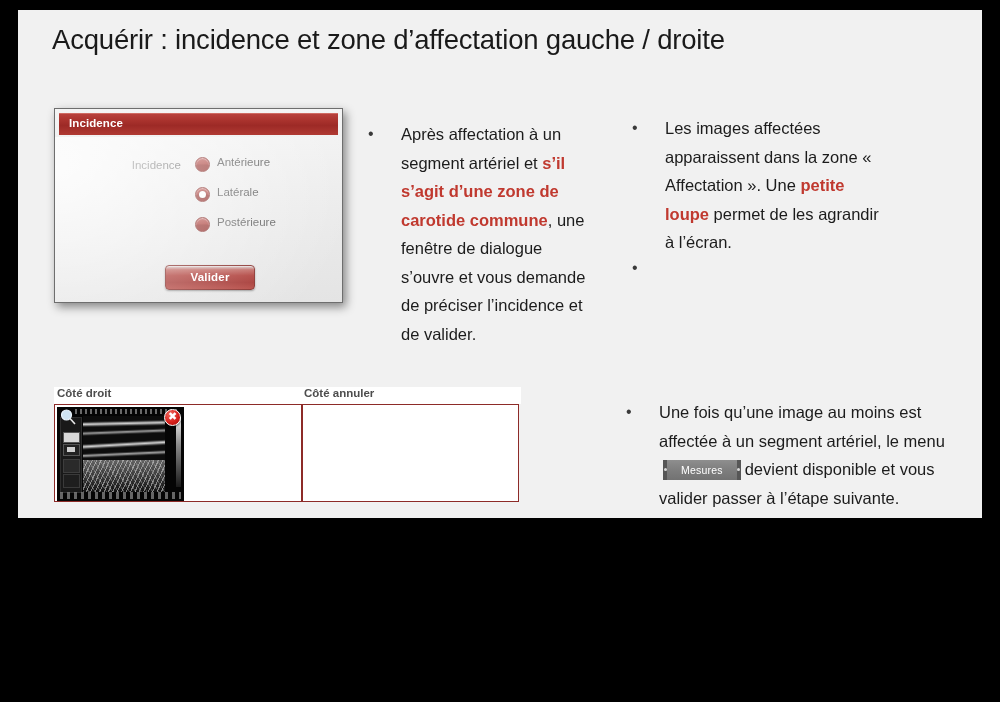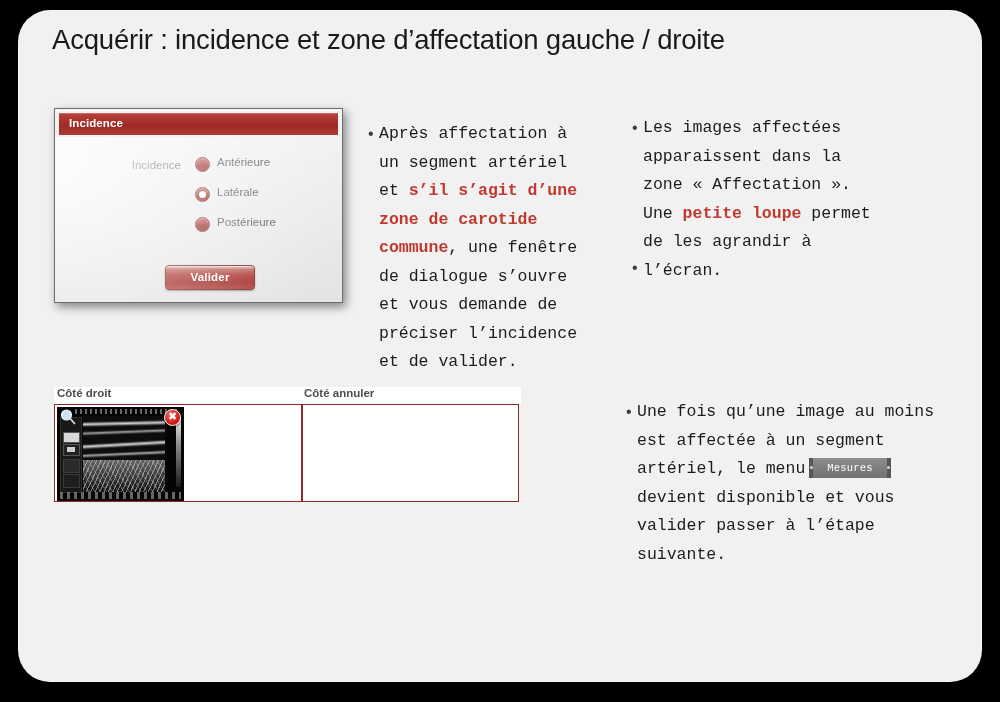--- a/index.html
+++ b/index.html
@@ -5,23 +5,22 @@
   html, body {
     margin: 0; padding: 0;
     background: #000000;
     width: 1000px; height: 702px;
     overflow: hidden;
     font-family: "Liberation Sans", sans-serif;
   }
   #slide {
     position: absolute;
     left: 18px; top: 10px;
-    width: 964px; height: 672px;
+    width: 964px; height: 508px;
     background: #f1f1f1;
-    border-radius: 32px;
   }
 
   
   #slide-title {
     position: absolute;
     left: 34px; top: 14px;
     width: 890px;
     font-size: 27.5px;
     font-weight: 400;
     color: #1a1a1a;
@@ -259,25 +258,24 @@
   .bullet-block { position: absolute; }
   .bullet-row { position: relative; }
   .bullet-dot {
     position: absolute;
     left: 0; top: 0;
     font-size: 16px;
     color: #3a3a3a;
     line-height: 28px;
   }
   .bullet-text {
-    margin-left: 11px;
+    margin-left: 33px;
     font-size: 16.5px;
     line-height: 28.5px;
     color: #1c1c1c;
-    font-family: Liberation Mono, monospace;
   }
   .hl { color: #c0392f; font-weight: bold; }
 
   #col-left-bullets  { left: 350px; top: 110px; width: 226px; }
   #col-right-b1      { left: 614px; top: 104px; width: 250px; }
   #col-right-b2      { left: 614px; top: 244px; width: 250px; }
   #col-right-b3      { left: 608px; top: 388px; width: 330px; }
 
   
   #mesures-button {

